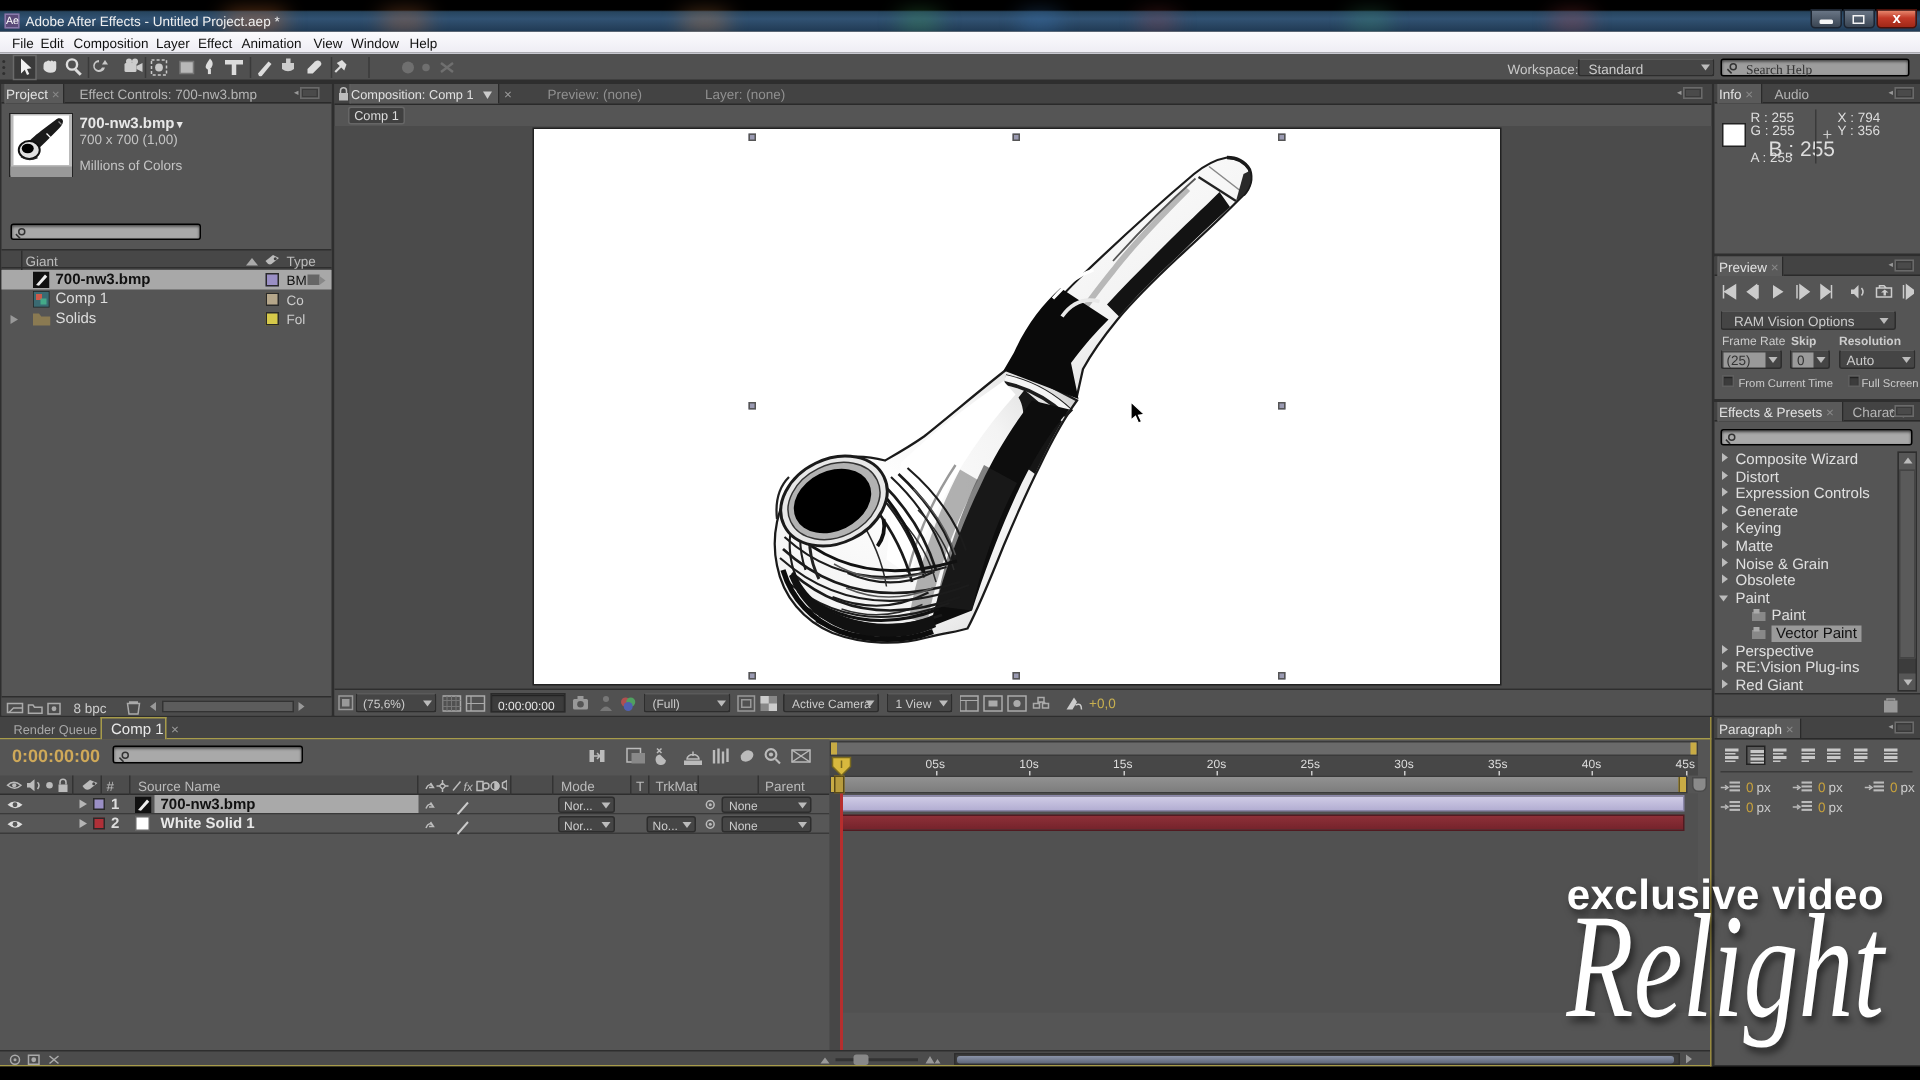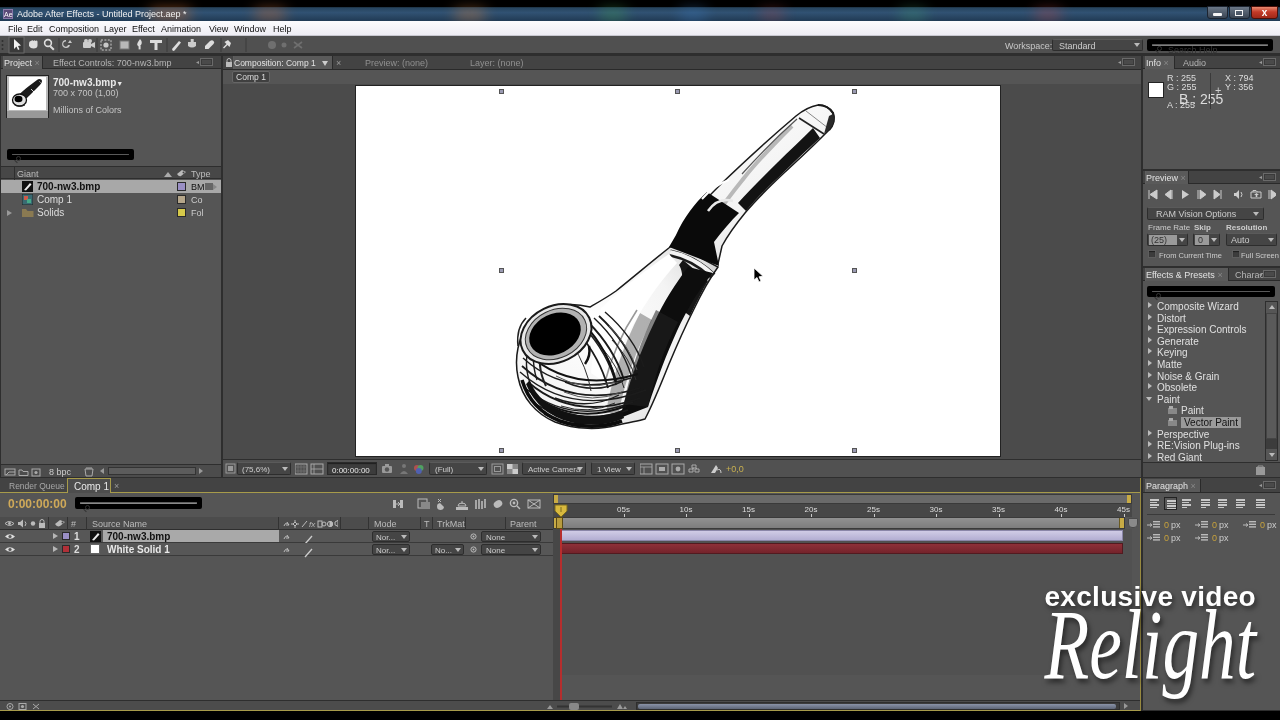--- a/index.html
+++ b/index.html
@@ -8,21 +8,21 @@
 #app { position:absolute; left:0; top:0; width:1280px; height:720px; background:#2e2e2e; }
 .abs { position:absolute; }
 .panel { position:absolute; background:#555; }
 .tabbar { position:absolute; left:0; top:0; right:0; height:13px; background:#434343; border-bottom:1px solid #2a2a2a; }
 .tab { position:absolute; top:0; height:13px; font-size:9px; color:#b5b5b5; padding:2px 4px 0 0; white-space:nowrap; }
 .tab.active { background:#5a5a5a; color:#e2e2e2; border-left:1px solid #5e5e5e; border-right:1px solid #2a2a2a; }
 .pmenu { position:absolute; top:2px; width:13px; height:8px; background:#4a4a4a; border:1px solid #6a6a6a; box-shadow:inset 0 0 0 1px #3a3a3a; }
 .pmenu:before { content:"◄"; position:absolute; left:-6px; top:0px; font-size:5px; color:#999; }
 .txt { position:absolute; white-space:nowrap; }
 .inset { position:absolute; background:#3c3c3c; border:1px solid #2a2a2a; box-shadow:inset 0 1px 1px rgba(0,0,0,.5); }
-.searchbox { position:absolute; background:#a9a9a9; border:5px solid #000000; border-radius:2px; box-shadow:inset 0 1px 2px rgba(0,0,0,.6); }
+.searchbox { position:absolute; background:#a9a9a9; border:1px solid #000000; border-radius:2px; box-shadow:inset 0 1px 2px rgba(0,0,0,.6);font-family:Liberation Serif, serif; }
 .mag { position:absolute; width:5px; height:5px; border:1px solid #333; border-radius:50%; }
 .mag:after { content:""; position:absolute; left:-3px; top:4px; width:4px; height:1px; background:#333; transform:rotate(45deg); }
 .ddown { position:absolute; background:#454545; border:1px solid #2d2d2d; border-top-color:#5a5a5a; color:#ccc; font-size:9px; border-radius:2px; }
 .ddarr { position:absolute; right:2px; top:50%; margin-top:-2px; width:0; height:0; border-left:3px solid transparent; border-right:3px solid transparent; border-top:4px solid #bbb; }
 .chip { position:absolute; width:9px; height:9px; border:1px solid #2a2a2a; }
 .ck { position:absolute; width:8px; height:8px; background:#3c3c3c; border:1px solid #5e5e5e; box-shadow:inset 0 1px 1px rgba(0,0,0,.5); }
 </style>
 </head>
 <body>
 <div id="app">

